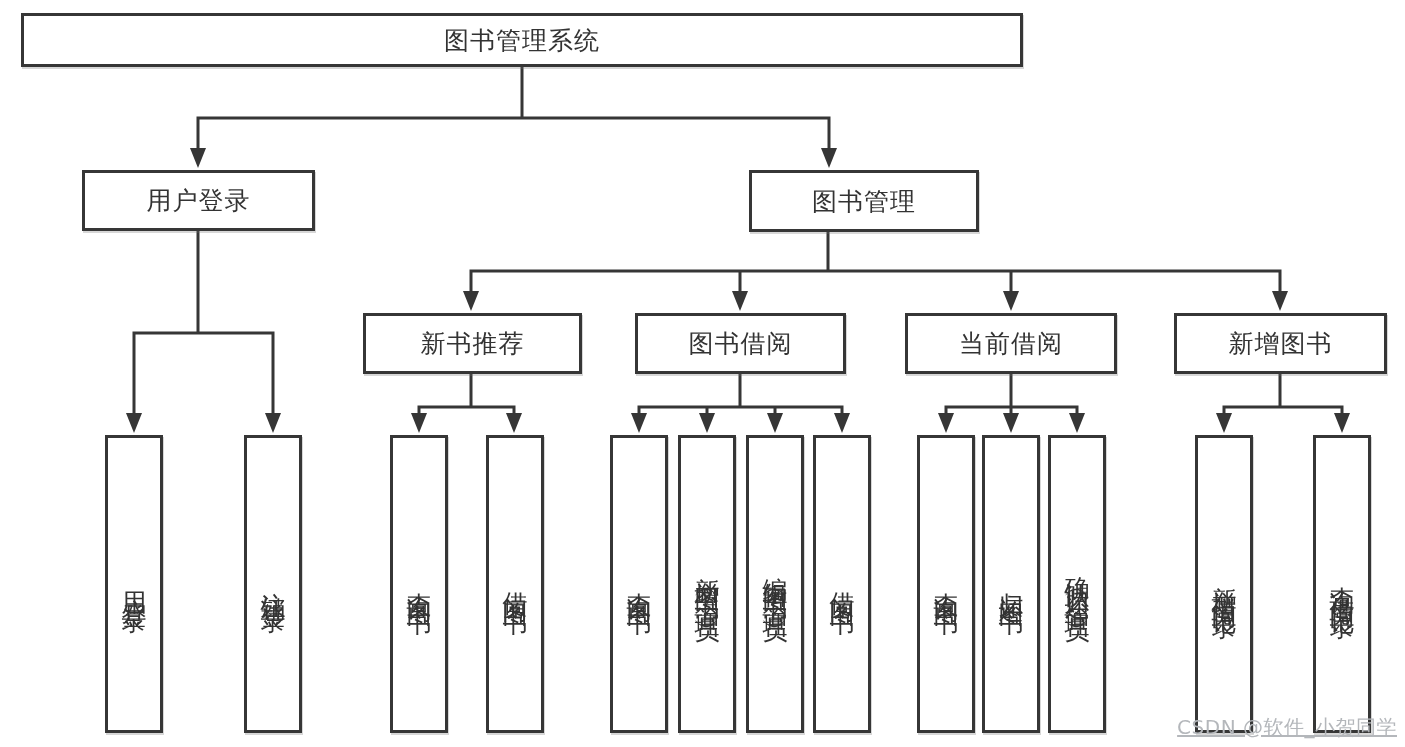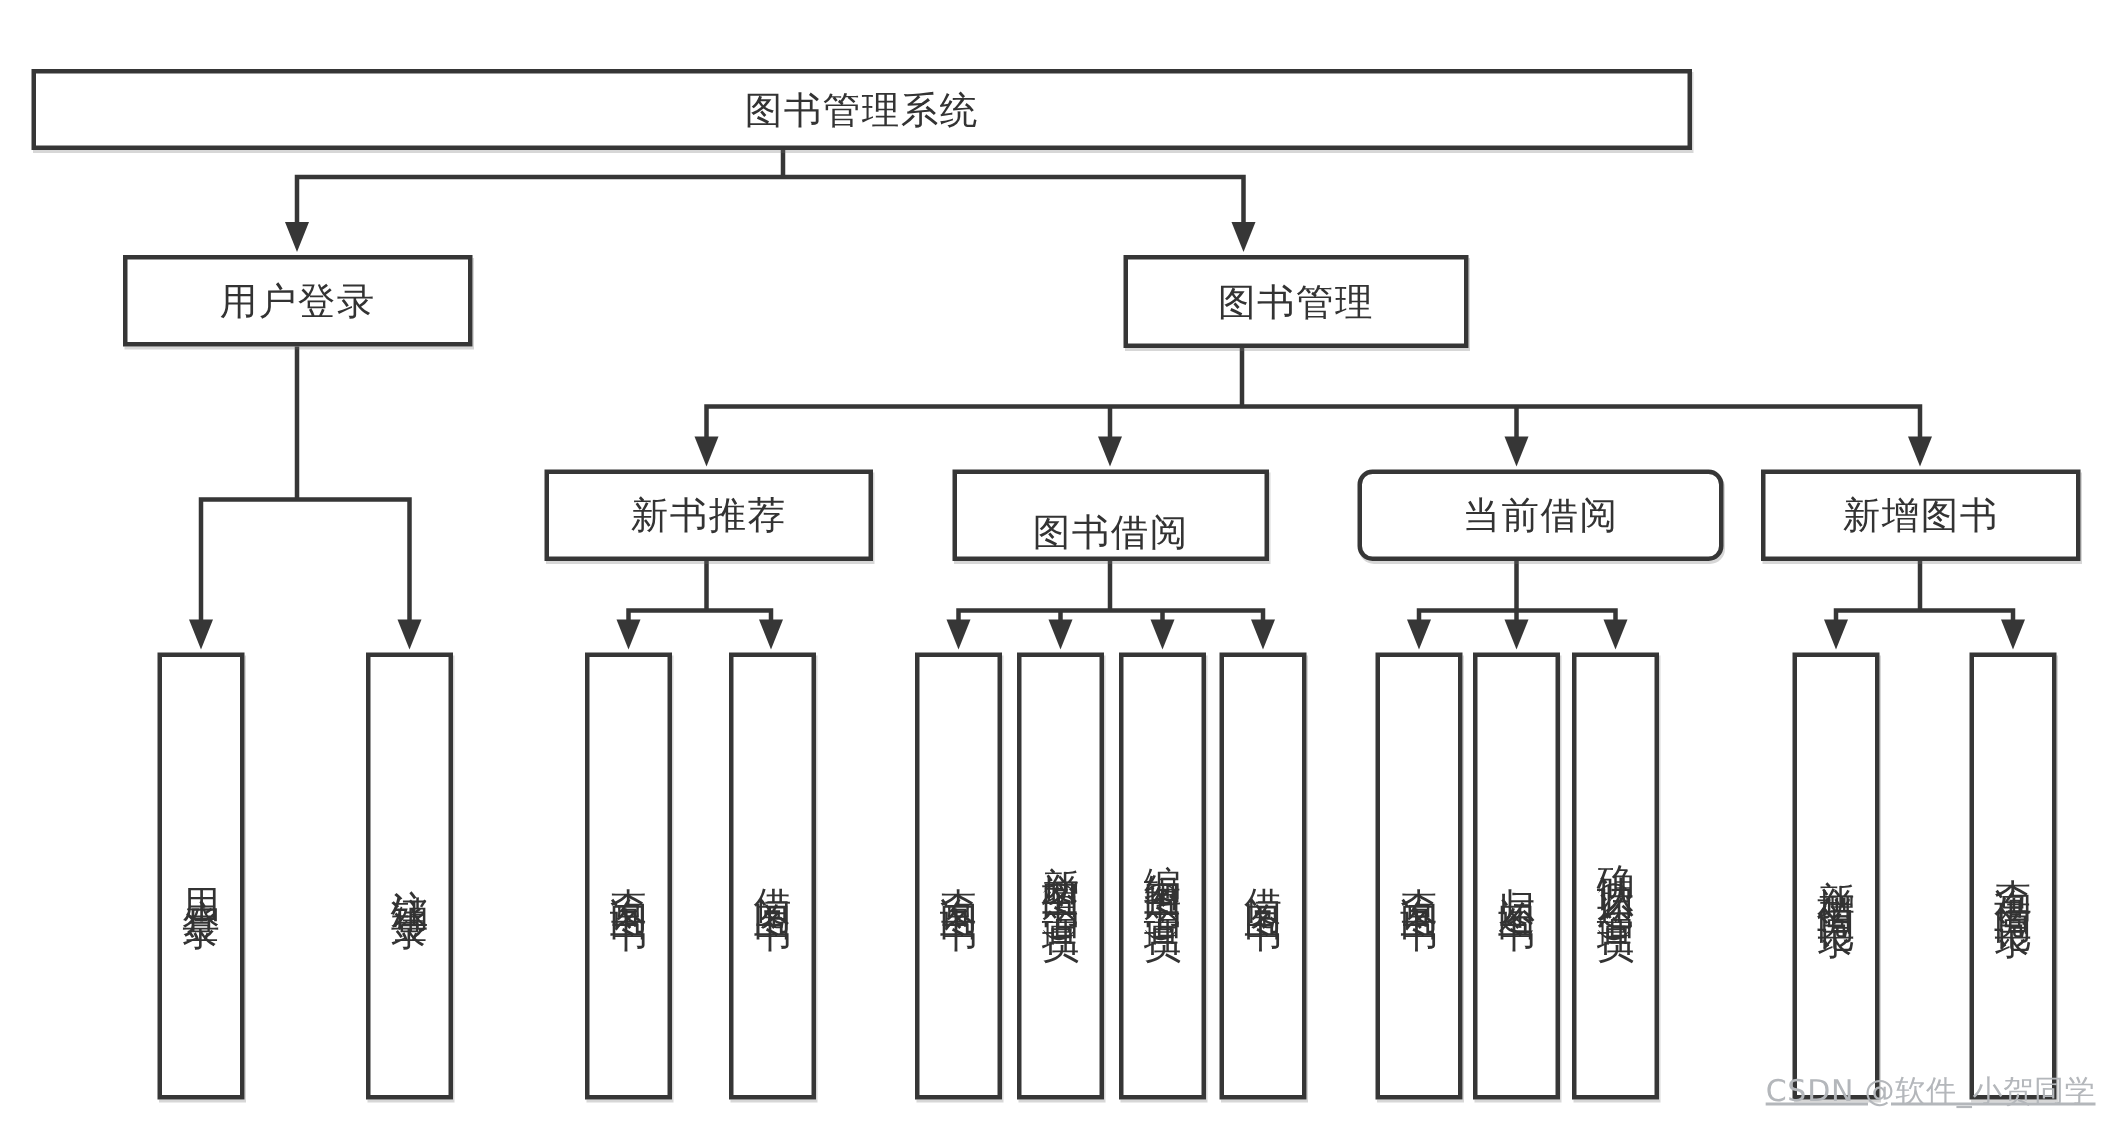--- a/index.html
+++ b/index.html
@@ -34,29 +34,29 @@
     letter-spacing: 1px;
     white-space: nowrap;
   }
   .node .vtext {
     writing-mode: vertical-rl;
     text-orientation: mixed;
     letter-spacing: 6px;
     white-space: nowrap;
   }
   
-  .n-root   { left: 21px;   top: 13px;  width: 1107px; height: 54px; margin-top: 33px; }
+  .n-root   { left: 21px;   top: 13px;  width: 1002px; height: 54px; }
   
   .n-l2a    { left: 82px;   top: 170px; width: 233px;  height: 61px; }
   .n-l2b    { left: 749px;  top: 170px; width: 230px;  height: 62px; }
   
   .n-l3     { top: 313px; height: 61px; }
   .n-l3a    { left: 363px;  width: 219px; }
-  .n-l3b    { left: 635px;  width: 211px; align-items: flex-end; }
-  .n-l3c    { left: 905px;  width: 244px; border-radius: 10px; }
+  .n-l3b    { left: 635px;  width: 211px; }
+  .n-l3c    { left: 905px;  width: 212px; }
   .n-l3d    { left: 1174px; width: 213px; }
   
   .leaf     { top: 435px; height: 298px; width: 58px; }
   .lf-a1 { left: 105px; }  .lf-a2 { left: 244px; }
   .lf-b1 { left: 390px; }  .lf-b2 { left: 486px; }
   .lf-c1 { left: 610px; }  .lf-c2 { left: 678px; }
   .lf-c3 { left: 746px; }  .lf-c4 { left: 813px; }
   .lf-d1 { left: 917px; }  .lf-d2 { left: 982px; }
   .lf-d3 { left: 1048px; }
   .lf-e1 { left: 1195px; } .lf-e2 { left: 1313px; }

